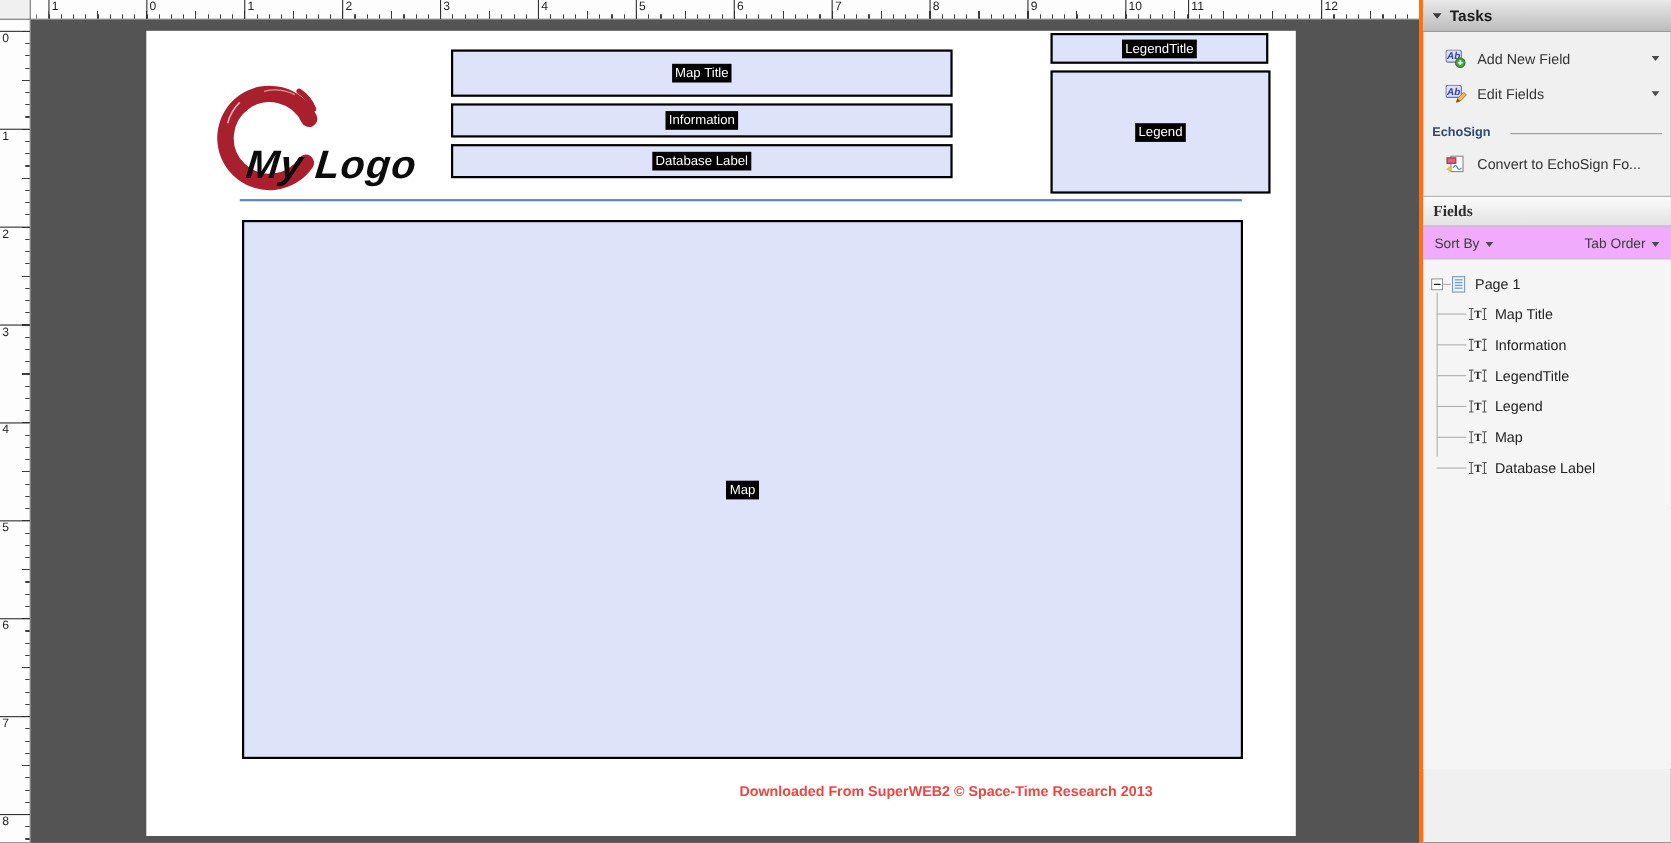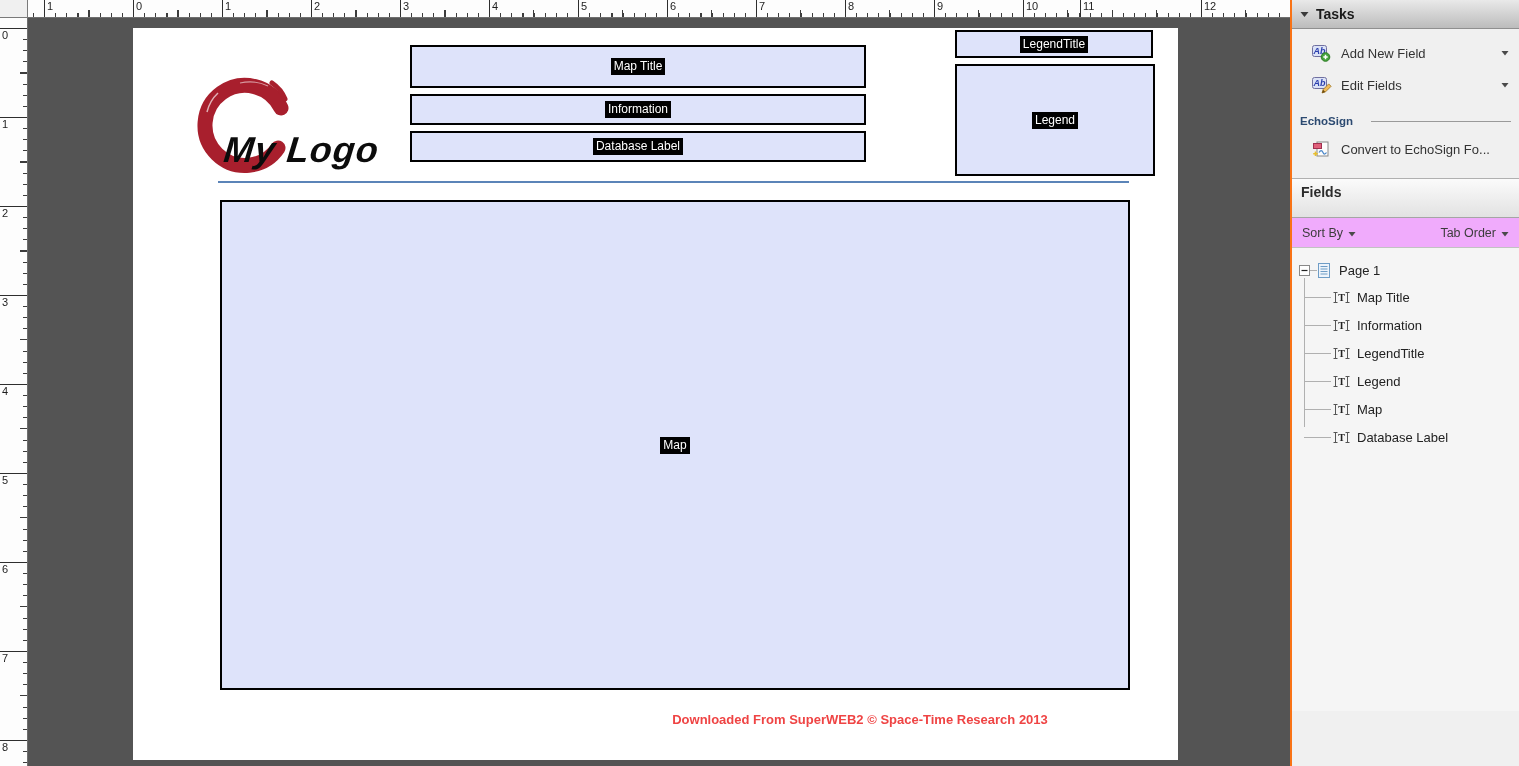--- a/index.html
+++ b/index.html
@@ -54,39 +54,39 @@
   #field-database-label { left:277px; top:103px; width:456px; height:31px; }
   #field-legend-title   { left:822px; top:2px;   width:198px; height:28px; }
   #field-legend         { left:822px; top:36px;  width:200px; height:112px; }
   #field-map            { left:87px;  top:172px; width:910px; height:490px; }
 
   #page-footer { position:absolute; left:517px; top:684px; width:420px; text-align:center;
     font-size:13px; font-weight:bold; color:#ef4444; }
 
   
   #right-panel { position:absolute; left:1290px; top:0; width:229px; height:766px;
-    background:#f0f0f0; border-left:2px solid #f97316; z-index:6; }
+    background:#f0f0f0; border-left:4px solid #f97316; z-index:6; }
   #tasks-header { height:29px; display:flex; align-items:center; padding-left:8px;
     background:linear-gradient(#e9e9e9,#bcbcbc); border-bottom:1px solid #8f8f8f;
     font-size:14px; font-weight:bold; color:#1b1b1b; }
   #tasks-header .tri { margin-right:7px; display:flex; }
   #task-items { padding-top:8px; }
   .task-row { display:flex; align-items:center; height:32px; padding:0 10px 0 20px; cursor:pointer; }
   .task-row .icon { width:24px; display:flex; align-items:center; }
   .task-row .lbl { font-size:13px; color:#333; margin-left:5px; flex:1; white-space:nowrap;
     overflow:hidden; text-overflow:ellipsis; }
   .task-row .arrow { display:flex; margin-left:4px; }
   #echosign-heading { display:flex; align-items:center; padding:0 8px; margin-top:12px; height:16px;gap:12px; }
   #echosign-heading .es-text { font-size:11.5px; font-weight:bold;
     color:var(--echosign-heading,#2c4a71); }
   #echosign-heading .es-line { flex:1; height:1px; background:#9a9a9a; margin-left:6px; }
   #echosign-item { margin-top:4px; height:34px; }
-  #fields-header { margin-top:11px; height:40px; line-height:27px; padding-left:9px;
+  #fields-header { margin-top:11px; height:28px; line-height:27px; padding-left:9px;
     background:linear-gradient(#fbfbfb,#e2e2e2); border-top:1px solid #b0b0b0;
-    border-bottom:1px solid #a5a5a5; font-size:14px; font-weight:bold; color:#2b2b2b; }
+    border-bottom:1px solid #a5a5a5; font-size:14px; font-weight:bold; color:#2b2b2b;font-family:Liberation Serif, serif; }
   #sort-bar { height:30px; display:flex; justify-content:space-between; align-items:center;
     padding:0 10px; background:#f0abfc; border-bottom:1px solid #c2c2c2;
     font-size:12.5px; color:#3c3c3c; }
   .sort-ctl { display:flex; align-items:center; gap:5px; cursor:pointer; }
   #field-tree { background:#f5f5f5; height:463px; padding-top:9px; font-size:13px; color:#222; }
   #tree-root-row { display:flex; align-items:center; height:26px; padding-left:7px; cursor:pointer; }
   #tree-root-row .expander { display:flex; cursor:pointer; }
   #tree-root-row .rline { width:7px; height:1px; background:#b0b0b0; }
   #tree-root-row .icon { display:flex; }
   #tree-root-row .lbl { margin-left:7px; }

